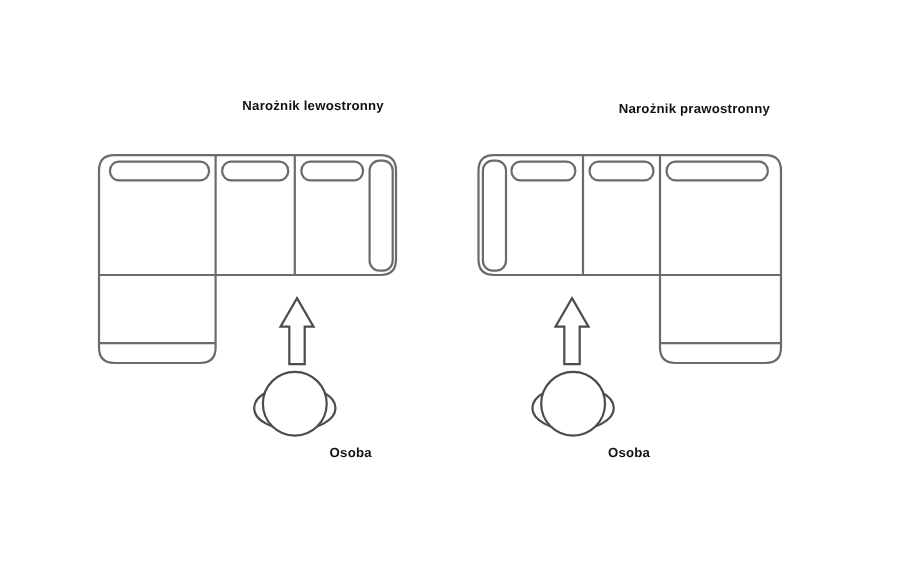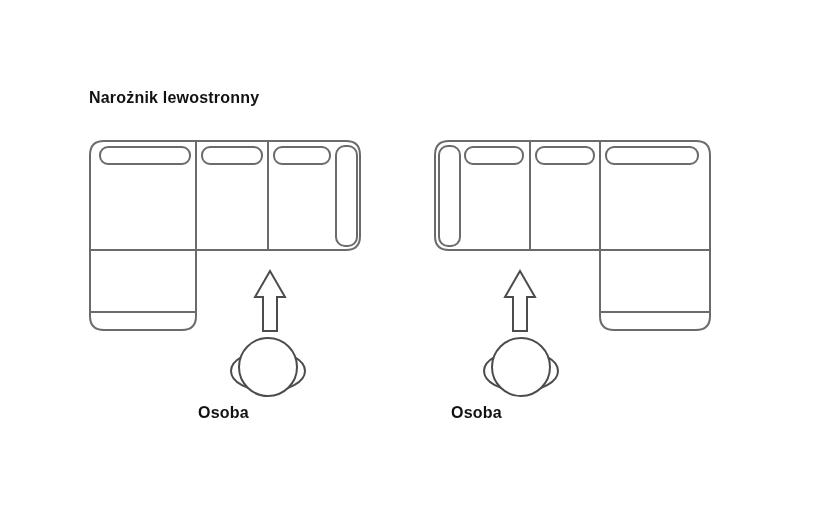--- a/index.html
+++ b/index.html
@@ -9,23 +9,23 @@
     position: relative;
     overflow: hidden;
     background: #ffffff;
     font-family: "Liberation Sans", sans-serif;
   }
   .stage { position: absolute; inset: 0; }
   svg.diagram { position: absolute; top: 0; left: 0; }
   .label {
     position: absolute;
     font-weight: bold;
-    font-size: 16px;
+    font-size: 12px;
     color: var(--text, #121212);
-    text-align: left;
+    text-align: right;
     letter-spacing: 0.2px;
     white-space: nowrap;
   }
   .sofa-stroke  { fill: none;    stroke: var(--outline, #6b6b6b); stroke-width: 2; }
   .sofa-fill    { fill: #ffffff; stroke: var(--outline, #6b6b6b); stroke-width: 2; }
   .figure-shape { fill: #ffffff; stroke: var(--figure, #4c4c4c);  stroke-width: 2; }
 </style>
 </head>
 <body style="background: rgb(255, 255, 255);">
 
@@ -67,18 +67,19 @@
     <path class="figure-shape" d="M 520 271 L 535 297 L 527 297 L 527 331 L 513 331 L 513 297 L 505 297 Z"></path>
 
     <g>
       <ellipse class="figure-shape" cx="521" cy="371" rx="37" ry="20"></ellipse>
       <circle class="figure-shape" cx="521" cy="367" r="29"></circle>
     </g>
   </svg>
 
   <div class="label" style="left:89px;  top:89px;  width:260px;">Narożnik lewostronny</div>
 
+  <div class="label" style="left:440px; top:92px;  width:260px;">Narożnik prawostronny</div>
 
   <div class="label" style="left:198px; top:404px; width:140px;">Osoba</div>
 
   <div class="label" style="left:451px; top:404px; width:140px;">Osoba</div>
 
 </div>
 
 </body></html>

